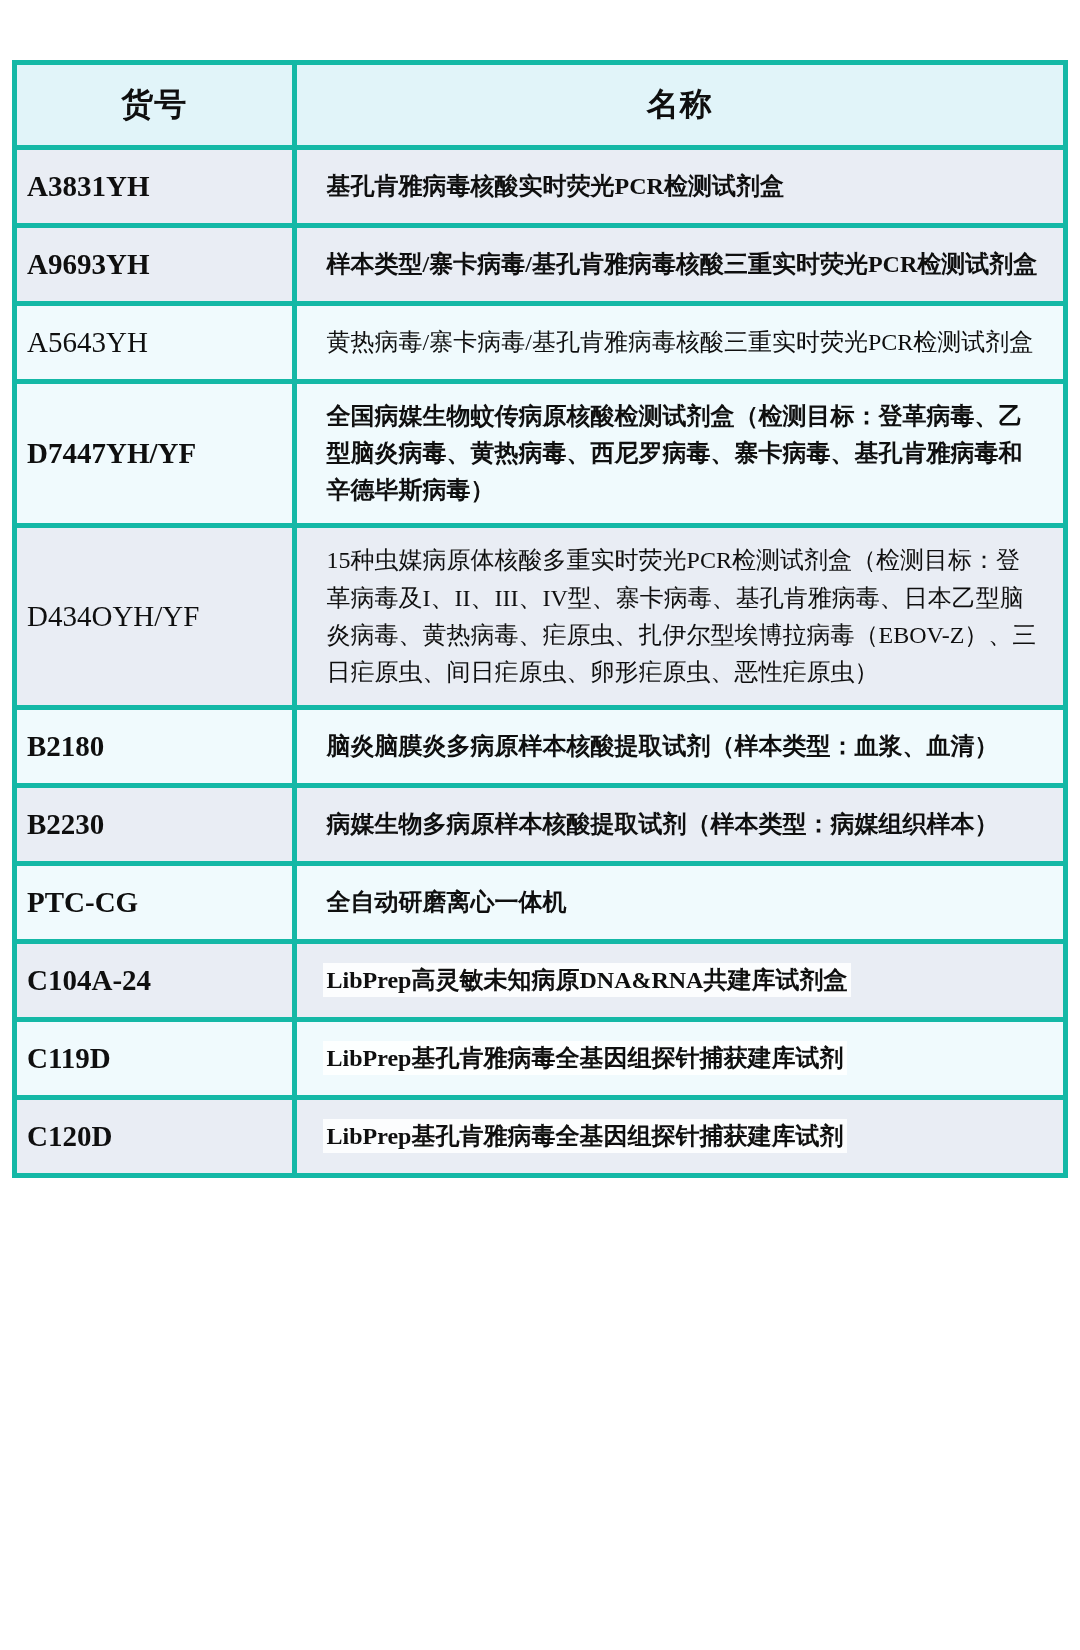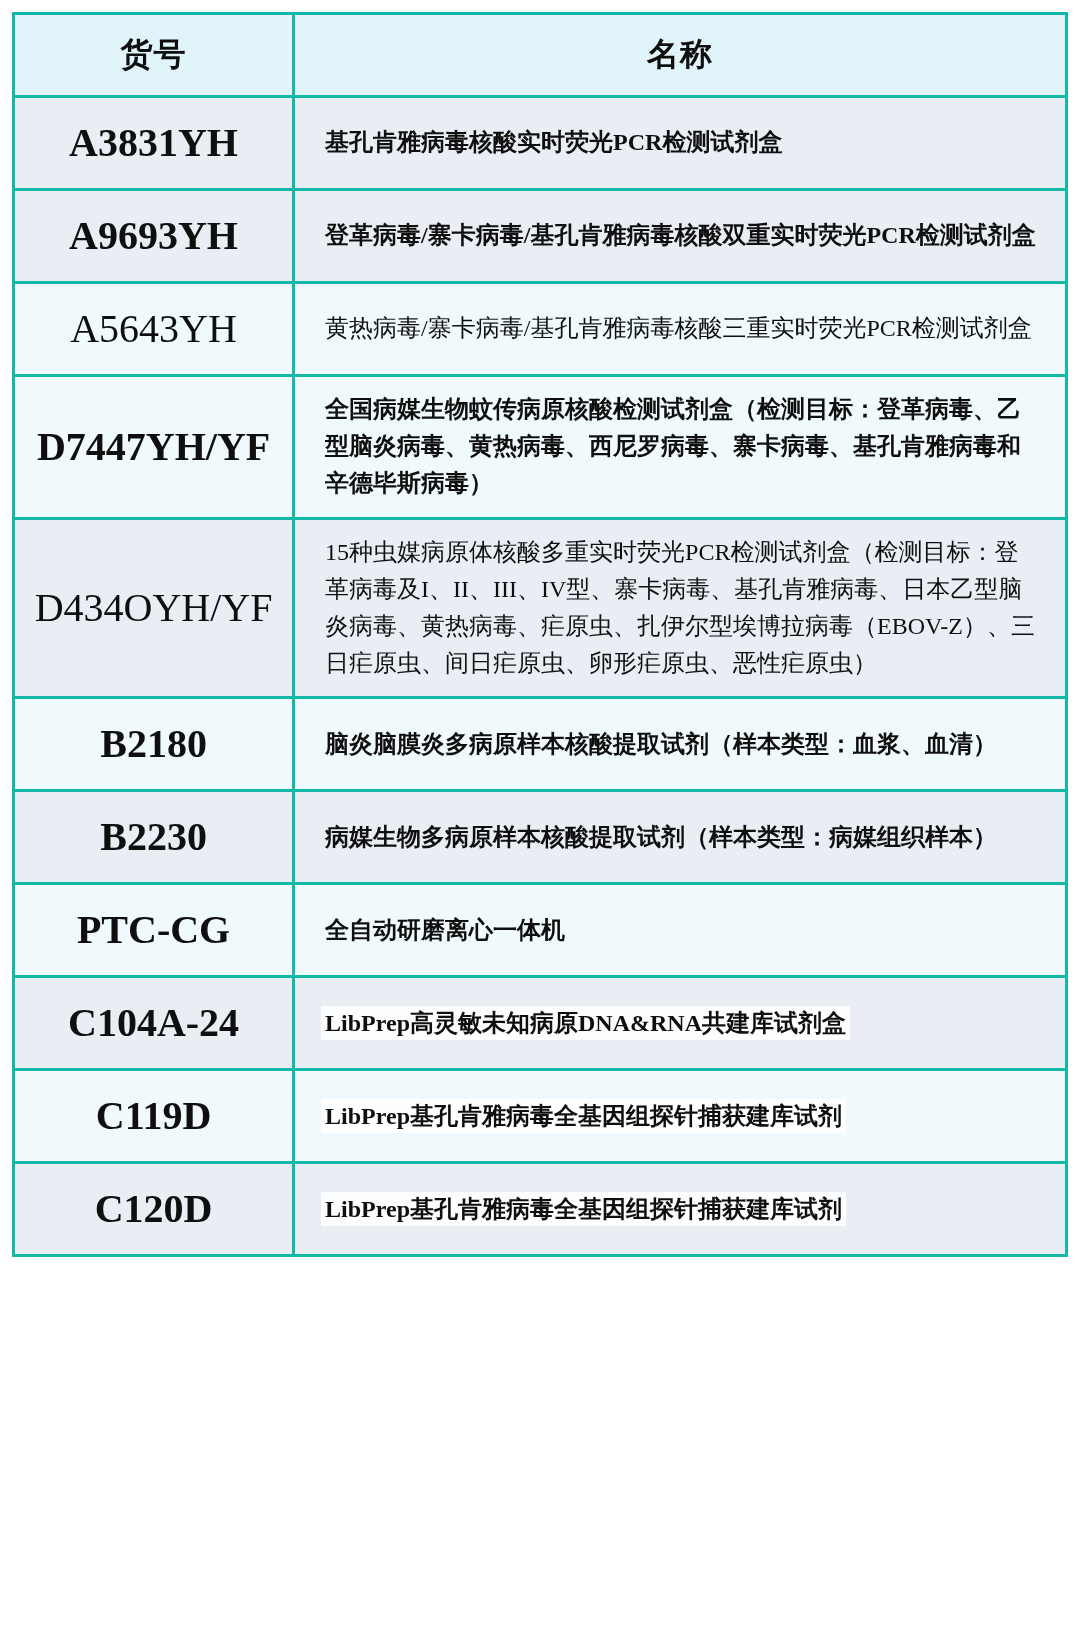--- a/index.html
+++ b/index.html
@@ -13,44 +13,45 @@
     width: 1080px;
     box-sizing: border-box;
     padding: 12px 12px;
   }
   table.product-table {
     width: 100%;
     border-collapse: collapse;
     table-layout: fixed;
   }
   table.product-table, th, td {
-    border: 3px solid #14b8a6;
+    border: 5px solid #14b8a6;
+    margin-top: 48px;
   }
   col.col-code { width: 26.6%; }
   col.col-name { width: 73.4%; }
 
   thead th {
     background: #e1f4f9;
     font-weight: 700;
     font-size: 32px;
     padding: 18px 8px;
     text-align: center;
     vertical-align: middle;
     letter-spacing: 1px;
   }
   tbody td {
     vertical-align: middle;
     font-size: 24px;
     line-height: 1.55;
     padding: 14px 10px;
   }
   td.code-cell {
-    text-align: center;
+    text-align: left;
     font-family: "Liberation Serif", "DejaVu Serif", serif;
-    font-size: 40px;
+    font-size: 29px;
     white-space: nowrap;
   }
   td.name-cell {
     text-align: left;
     padding-left: 30px;
     padding-right: 24px;
     font-family: "Liberation Serif", "DejaVu Serif", serif;
     word-break: break-all;
   }
   tr.bold td { font-weight: 700; }
@@ -85,21 +86,21 @@
     </td>
     <td class="name-cell">
       <span class="name-text">基孔肯雅病毒核酸实时荧光PCR检测试剂盒</span>
     </td>
   </tr>
         <tr class="shade-gray bold">
     <td class="code-cell">
       <span>A9693YH</span>
     </td>
     <td class="name-cell">
-      <span class="name-text">登革病毒/寨卡病毒/基孔肯雅病毒核酸双重实时荧光PCR检测试剂盒</span>
+      <span class="name-text">样本类型/寨卡病毒/基孔肯雅病毒核酸三重实时荧光PCR检测试剂盒</span>
     </td>
   </tr>
         <tr class="shade-azure">
     <td class="code-cell">
       <span>A5643YH</span>
     </td>
     <td class="name-cell">
       <span class="name-text">黄热病毒/寨卡病毒/基孔肯雅病毒核酸三重实时荧光PCR检测试剂盒</span>
     </td>
   </tr>

